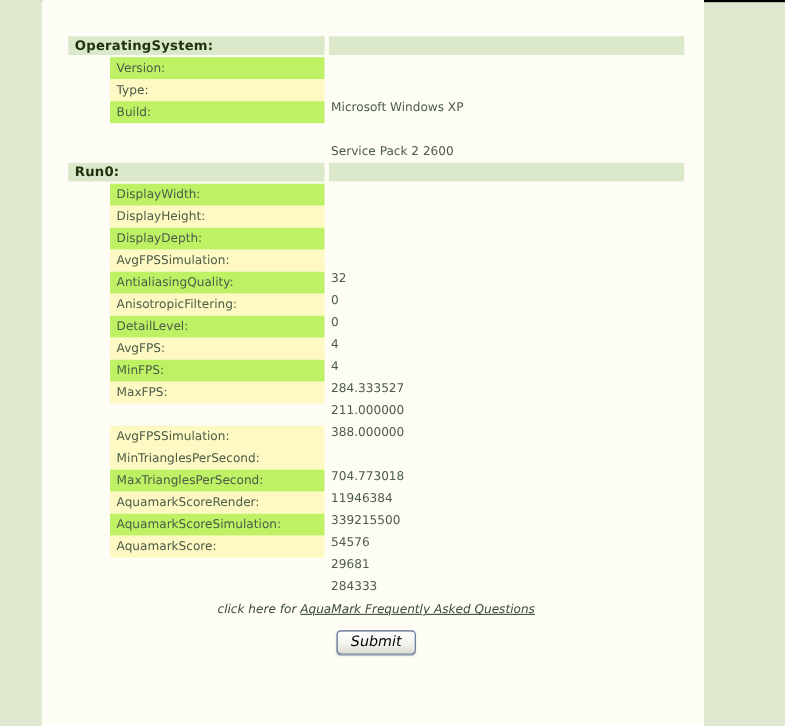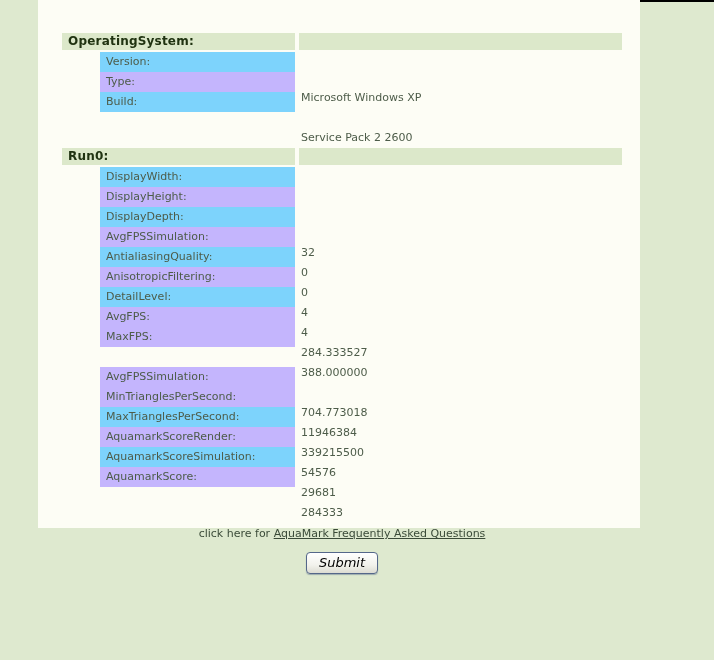--- a/index.html
+++ b/index.html
@@ -5,43 +5,43 @@
   * { margin:0; padding:0; box-sizing:border-box; }
   html,body { width:714px; height:660px; }
   body {
     background:#dee9cf;
     font-family:"DejaVu Sans","Liberation Sans",sans-serif;
     position:relative;
     overflow:hidden;
   }
   .topline { position:absolute; top:0; left:38px; right:0; height:2px; background:#000; }
   .content {
-    position:absolute; top:0; left:38px; width:602px; height:528px;
+    position:absolute; top:0; left:38px; width:602px; height:660px;
     background:#fdfdf5;
     padding-top:33px;
   }
   .section { width:560px; margin-left:24px; }
   .section + .section { margin-top:36px; }
   .section-header { display:flex; height:17px; margin-bottom:2px; }
   .sh-left {
     width:233px; margin-right:4px; background:#dce8ca;
     font-size:12px; font-weight:bold; color:#203311;
     line-height:17px; padding-left:6px;
     letter-spacing:0.2px;
   }
   .sh-right { flex:1; background:#dce8ca; }
   .rows { margin-left:38px; width:522px; }
   .row { display:flex; height:20px; font-size:11px; color:#4d5c49; line-height:20px; }
   .row .cell-label { width:195px; margin-right:4px; padding-left:6px; }
   .row .cell-value { flex:1; padding-left:2px;margin-top:36px; }
-  .row.odd  .cell-label, .row.odd  .cell-value { background:#7dd3fc; }
-  .row.even .cell-label, .row.even .cell-value { background:#c4b5fd; }
+  .row.odd  .cell-label, .row.odd  .cell-value { background:#bef264; }
+  .row.even .cell-label, .row.even .cell-value { background:#fef9c3; }
   .footer-link {
     width:560px; margin-left:24px; margin-top:40px;
-    text-align:center; font-size:11px; color:#3a4a38;
+    text-align:center; font-size:11px; color:#3a4a38;font-style:italic;
   }
   .footer-link a { color:#3a4a38; text-decoration:underline; cursor:pointer; }
   .submit-wrap { width:560px; margin-left:24px; margin-top:12px; text-align:center; }
   .submit-btn {
     font-family:"DejaVu Sans","Liberation Sans",sans-serif;
     font-size:13px; color:#000;
     padding:2px 12px 3px 12px;
     border:1px solid #54678a; border-radius:4px;
     background:linear-gradient(#ffffff,#f2f2ec 60%,#dcdcd2);
     box-shadow:0 1px 1px rgba(90,110,140,0.5);
@@ -105,20 +105,24 @@
             <div class="cell-value">4</div>
           </div>
           <div class="row odd">
             <div class="cell-label">DetailLevel:</div>
             <div class="cell-value">4</div>
           </div>
           <div class="row even">
             <div class="cell-label">AvgFPS:</div>
             <div class="cell-value">284.333527</div>
           </div>
+          <div class="row odd">
+            <div class="cell-label">MinFPS:</div>
+            <div class="cell-value">211.000000</div>
+          </div>
           <div class="row even">
             <div class="cell-label">MaxFPS:</div>
             <div class="cell-value">388.000000</div>
           </div>
           <div class="row odd">
             <div class="cell-value">545.773376</div>
           </div>
           <div class="row even">
             <div class="cell-label">AvgFPSSimulation:</div>
             <div class="cell-value">704.773018</div>

